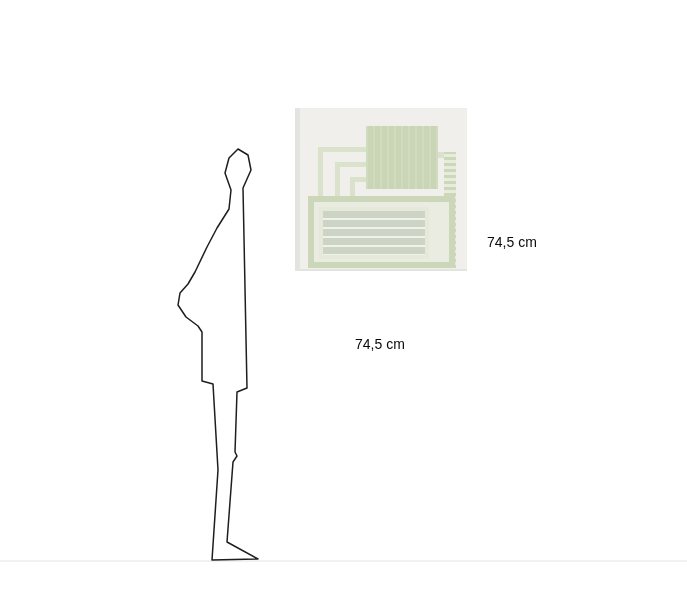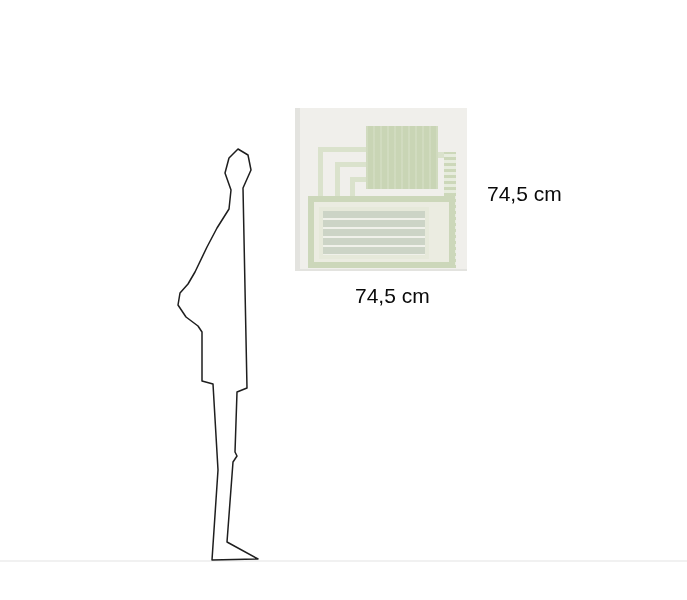--- a/index.html
+++ b/index.html
@@ -87,23 +87,24 @@
   .stripes{
     left:28px; top:103px; width:102px; height:44px;
     background:repeating-linear-gradient(
       180deg,
       var(--band) 0px, var(--band) 7px,
       var(--band-gap) 7px, var(--band-gap) 9px);
   }
   .dim-label{
     position:absolute;
     color:var(--text);
-    font-size:21px;
+    font-size:14px;
     line-height:16px;
     white-space:nowrap;
+    margin-top:48px;
   }
   .dim-label.height{left:487px; top:186px;}
   .dim-label.width{left:355px; top:288px;}
 </style>
 </head>
 <body>
 
 <div class="stage">
 
   <div class="ground-line"></div>

